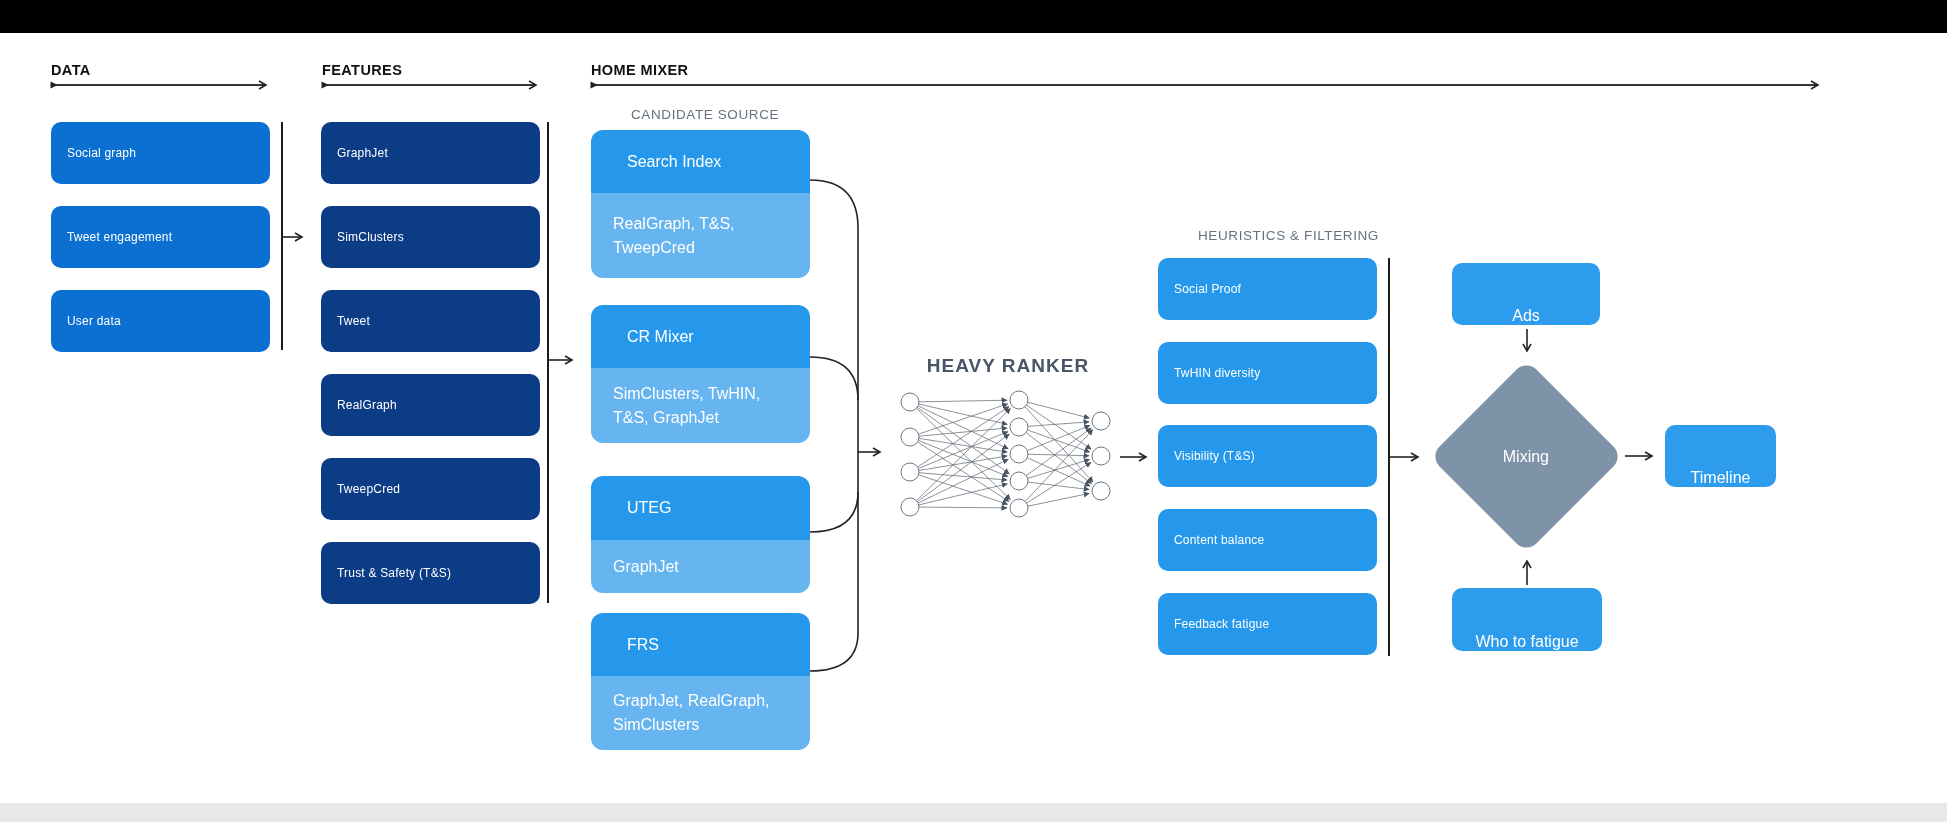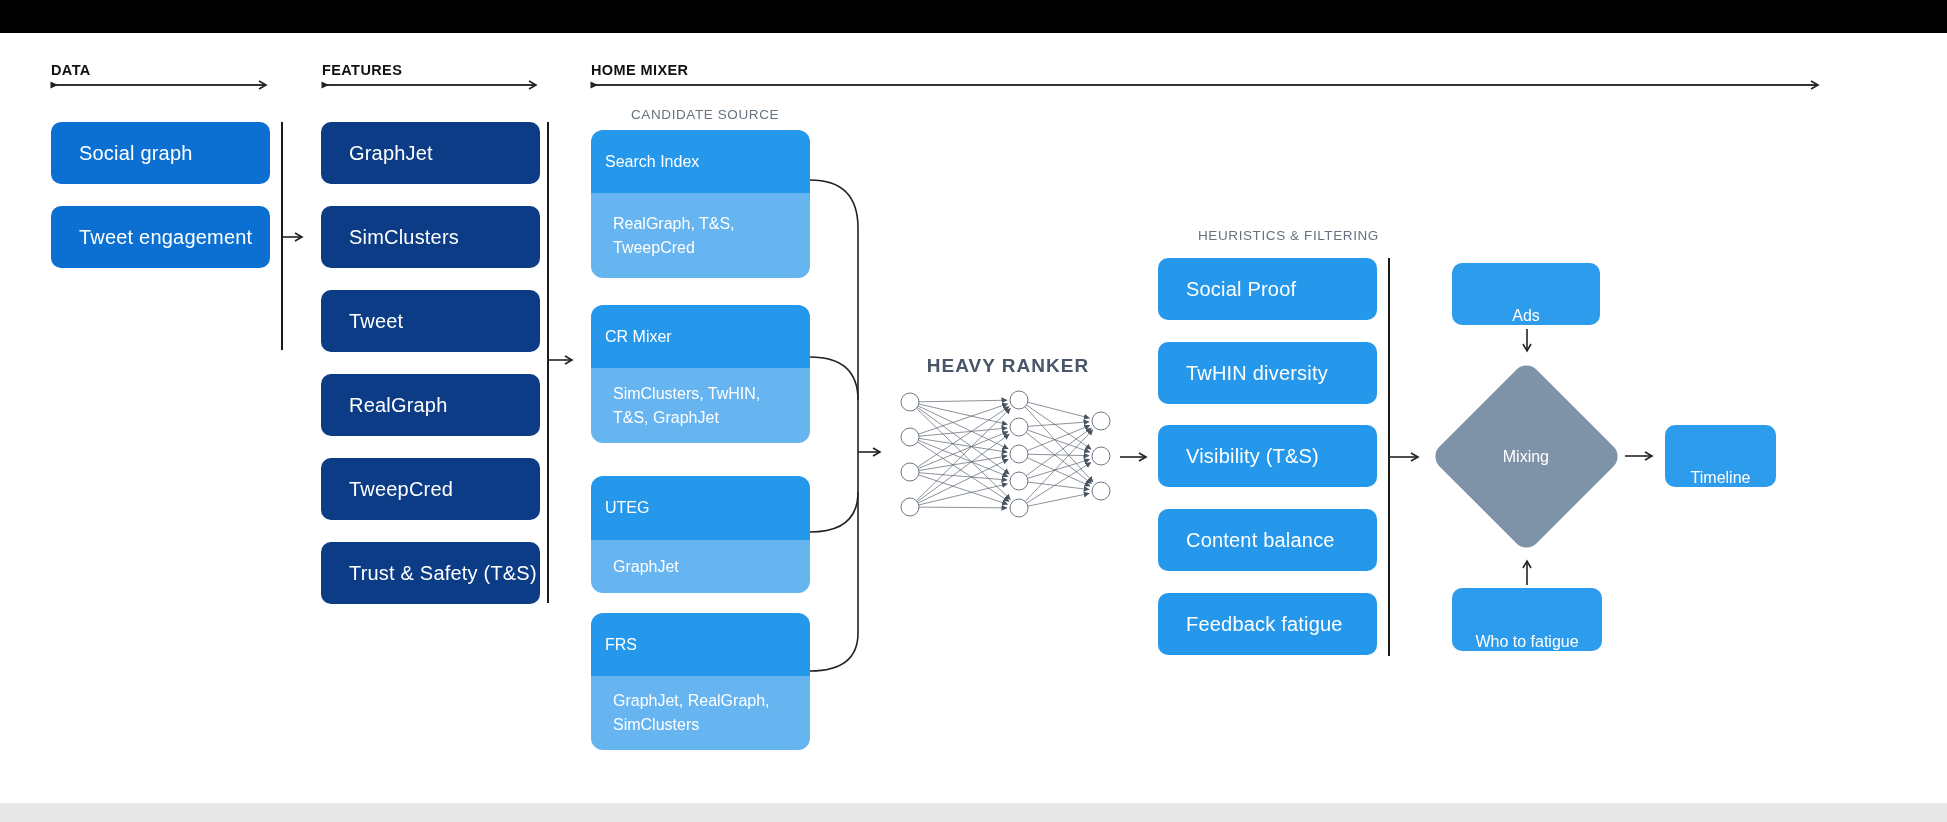--- a/index.html
+++ b/index.html
@@ -14,27 +14,27 @@
   .bar.top{top:0;height:33px;}
   .bar.bottom{top:814px;height:8px;}
   svg.lines{position:absolute;left:0;top:0;}
   .col-header{position:absolute;font-size:14.5px;font-weight:700;color:var(--c-header);
               letter-spacing:.4px;white-space:nowrap;}
   .sec-label{position:absolute;font-size:13.5px;font-weight:500;color:var(--c-sec-label);
              letter-spacing:.6px;white-space:nowrap;margin-left:40px;}
   .ranker-label{position:absolute;font-size:19px;font-weight:600;color:var(--c-ranker);
                 letter-spacing:1px;text-align:center;white-space:nowrap;}
   .box{position:absolute;width:219px;height:62px;border-radius:10px;display:flex;align-items:center;
-       padding-left:28px;box-sizing:border-box;color:#fff;font-size:20px;font-weight:500;
+       padding-left:16px;box-sizing:border-box;color:#fff;font-size:12px;font-weight:500;
        letter-spacing:.2px;white-space:nowrap;}
   .data-box{left:51px;background:var(--c-data);}
   .feature-box{left:321px;background:var(--c-feature);}
   .heur-box{left:1158px;background:var(--c-heur);}
   .cand-group{position:absolute;left:591px;width:219px;border-radius:12px;overflow:hidden;}
-  .cand-head{background:var(--c-cand-head);display:flex;align-items:center;padding-left:14px;
+  .cand-head{background:var(--c-cand-head);display:flex;align-items:center;padding-left:36px;
              box-sizing:border-box;color:#fff;font-size:16px;font-weight:500;}
   .cand-sub{background:var(--c-cand-sub);display:flex;align-items:center;padding-left:22px;
             box-sizing:border-box;color:#fff;font-size:16px;font-weight:500;}
   .cand-sub span{white-space:pre-line;line-height:24px;}
   .out-box{position:absolute;border-radius:10px;background:var(--c-out);display:flex;align-items:flex-end;
            justify-content:center;color:#fff;font-size:16px;font-weight:500;}
   .diamond{position:absolute;left:1458px;top:388px;width:137px;height:137px;background:var(--c-diamond);
            border-radius:14px;transform:rotate(45deg);display:flex;align-items:center;justify-content:center;}
   .diamond span{transform:rotate(-45deg);color:#fff;font-size:16px;font-weight:500;}
 </style>
@@ -147,20 +147,23 @@
   <div class="sec-label" style="left:591px;top:107px">CANDIDATE SOURCE</div>
   <div class="sec-label" style="left:1158px;top:228px">HEURISTICS &amp; FILTERING</div>
   <div class="ranker-label" style="left:908px;top:355px;width:200px">HEAVY RANKER</div>
 
   <div class="box data-box" style="top:122px">
     <span>Social graph</span>
     </div>
   <div class="box data-box" style="top:206px">
     <span>Tweet engagement</span>
     </div>
+  <div class="box data-box" style="top:290px">
+    <span>User data</span>
+    </div>
 
   <div class="box feature-box" style="top:122px">
     <span>GraphJet</span>
     </div>
   <div class="box feature-box" style="top:206px">
     <span>SimClusters</span>
     </div>
   <div class="box feature-box" style="top:290px">
     <span>Tweet</span>
     </div>

